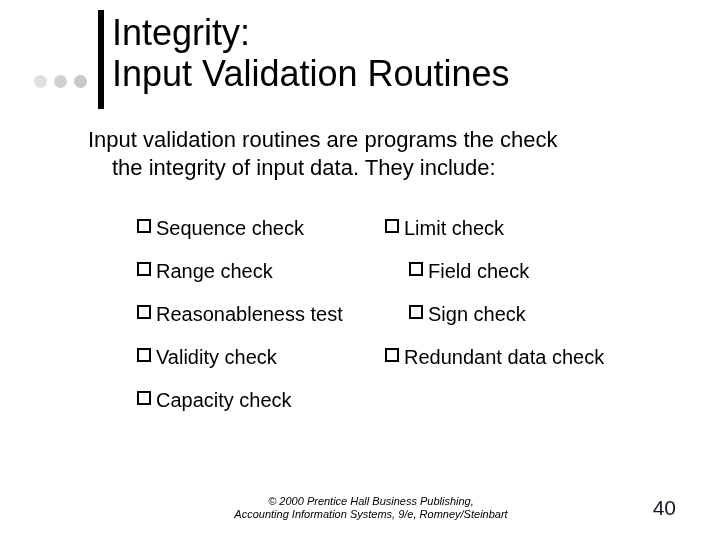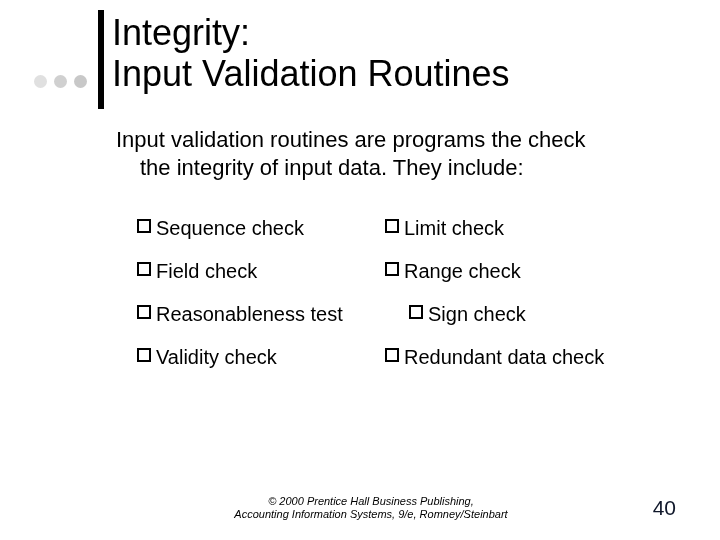--- a/index.html
+++ b/index.html
@@ -54,21 +54,20 @@
     font-weight: 400;
     letter-spacing: 0px;
   }
   .body-text {
     position: absolute;
     left: 88px;
     top: 126px;
     width: 560px;
     font-size: 22px;
     line-height: 1.25;
-    margin-left: 28px;
   }
   .body-indent {
     padding-left: 24px;
   }
   .checks {
     position: absolute;
     left: 137px;
     top: 216px;
     width: 520px;
   }
@@ -139,27 +138,27 @@
       <div class="cell left">
         <span class="bullet"></span>
         <span>Sequence check</span>
       </div>
       <div class="cell right">
         <span class="bullet"></span>
         <span>Limit check</span>
       </div>
     </div>
     <div class="row">
+      <div class="cell right">
+        <span class="bullet"></span>
+        <span>Range check</span>
+      </div>
       <div class="cell left">
         <span class="bullet"></span>
         <span>Field check</span>
-      </div>
-      <div class="cell right">
-        <span class="bullet"></span>
-        <span>Range check</span>
       </div>
     </div>
     <div class="row">
       <div class="cell right">
         <span class="bullet"></span>
         <span>Reasonableness test</span>
       </div>
       <div class="cell left">
         <span class="bullet"></span>
         <span>Sign check</span>
@@ -168,20 +167,26 @@
     <div class="row">
       <div class="cell left">
         <span class="bullet"></span>
         <span>Validity check</span>
       </div>
       <div class="cell right">
         <span class="bullet"></span>
         <span>Redundant data check</span>
       </div>
     </div>
+    <div class="row">
+      <div class="cell left">
+        <span class="bullet"></span>
+        <span>Capacity check</span>
+      </div>
+    </div>
   </div>
 
   <div class="footer">
     <div>© 2000 Prentice Hall Business Publishing,</div>
     <div>Accounting Information Systems, 9/e, Romney/Steinbart</div>
   </div>
 
   <div class="pagenum">40</div>
 
 </div>

